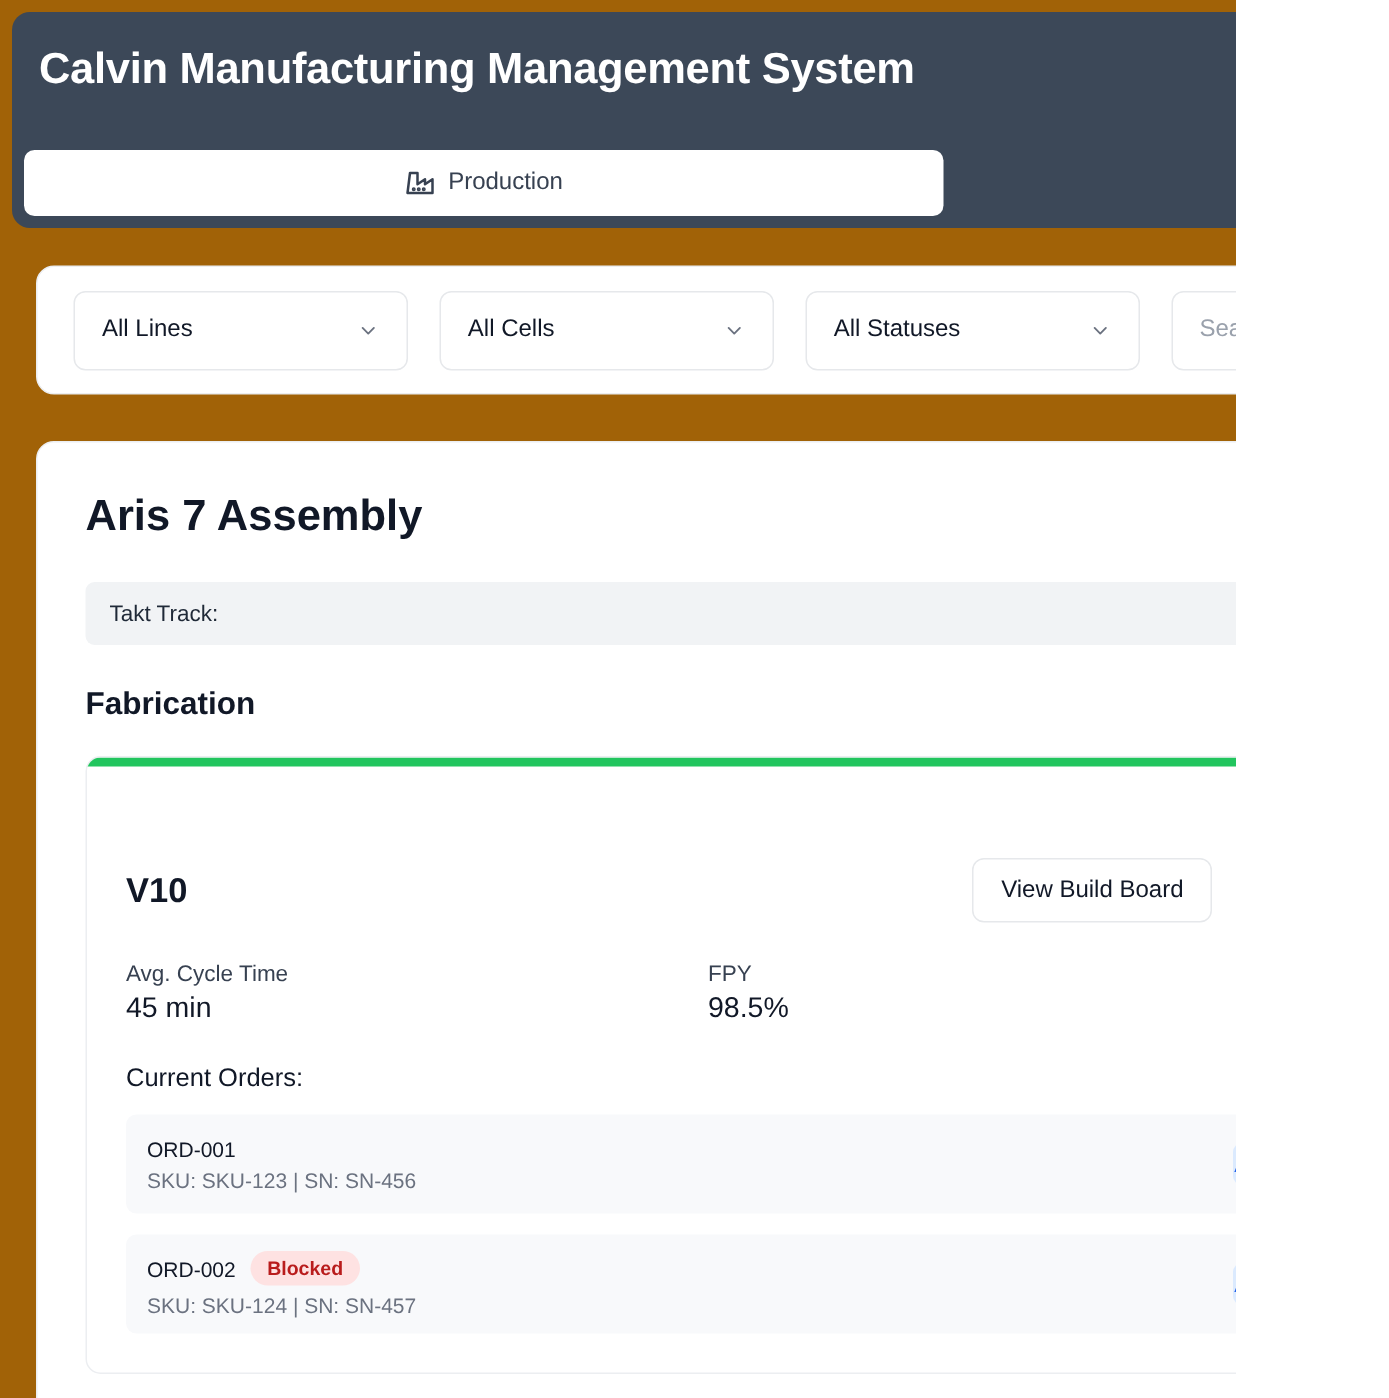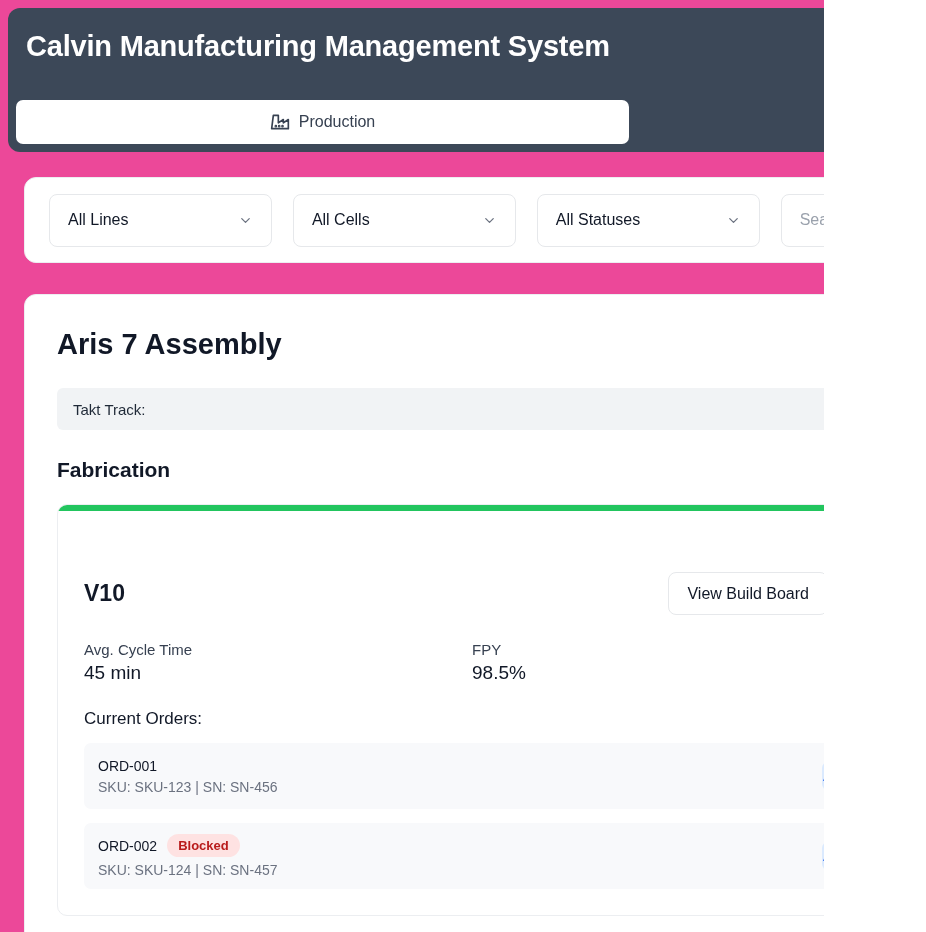--- a/index.html
+++ b/index.html
@@ -8,21 +8,21 @@
     width: 926px; height: 932px;
     overflow: hidden;
     background: #ffffff;
     font-family: "Liberation Sans", sans-serif;
   }
   .page {
     position: relative;
     width: 824px;
     height: 932px;
     overflow: hidden;
-    background: #ec4899;
+    background: #a16207;
   }
 
   
   .app-header {
     position: absolute;
     left: 8px; top: 8px;
     width: 1120px;
     height: 144px;
     background: #3c4858;
     border-radius: 12px;
@@ -186,21 +186,21 @@
     display: flex;
     align-items: center;
     justify-content: space-between;
   }
   .cell-name {
     font-size: 23px;
     font-weight: bold;
     color: #111827;
     margin: 0;
   }
-  .cell-head-right { display: flex; align-items: center; gap: 12px; }
+  .cell-head-right { display: flex; align-items: center; gap: 32px; }
   .chev-btn {
     background: transparent;
     border: none;
     padding: 0;
     color: #111827;
     display: inline-flex;
     align-items: center;
     justify-content: center;
     width: 22px; height: 22px;
   }

